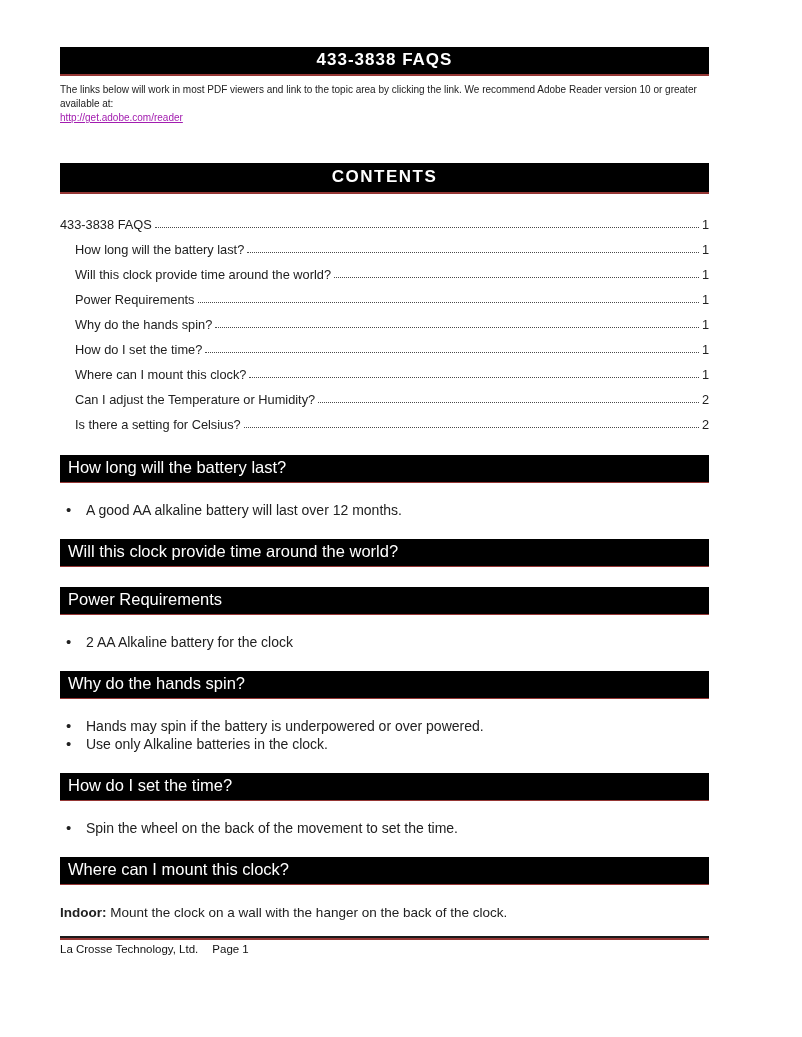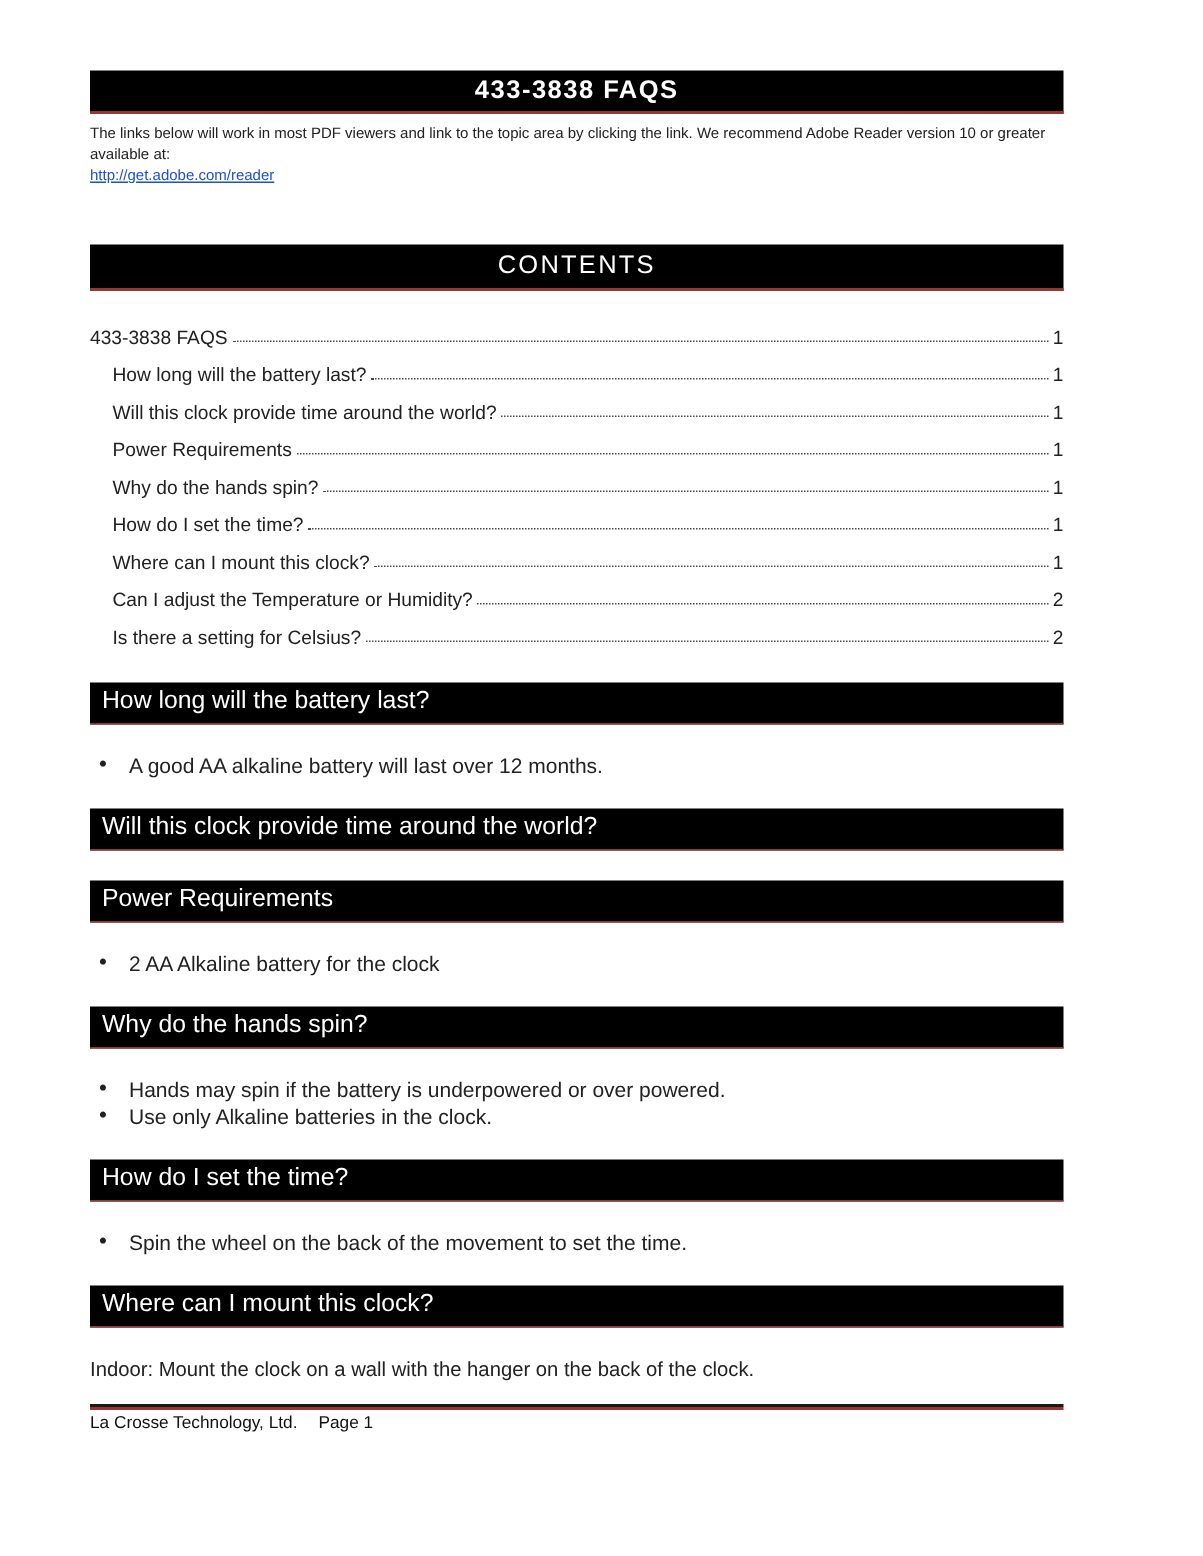--- a/index.html
+++ b/index.html
@@ -27,41 +27,41 @@
   .title-bar {
     text-align: center;
     font-size: 17px;
     font-weight: 700;
     letter-spacing: 1px;
     padding: 3px 8px 4px 8px;
   }
   .contents-bar {
     text-align: center;
     font-size: 17px;
-    font-weight: 400;
+    font-weight: 700;
     letter-spacing: 1.5px;
     padding: 4px 8px 5px 8px;
     margin-top: 38px;
   }
   .section-bar {
     text-align: left;
     font-size: 16.5px;
     font-weight: 400;
     padding: 3px 8px 5px 8px;
     border-bottom: 1px solid #953735;
   }
 
   
   .intro {
     margin-top: 7px;
     font-size: 10px;
     line-height: 1.35;
   }
   .intro a {
-    color: #1d4ed8;
+    color: #a21caf;
     display: inline-block;
     margin-top: 1px;
   }
 
   
   .toc { margin-top: 16px; }
   .toc-row {
     display: flex;
     align-items: flex-end;
     height: 25px;
@@ -98,21 +98,21 @@
     position: absolute;
     left: 6px;
     top: -1px;
     font-size: 15px;
   }
   .indoor-par {
     margin-top: 19px;
     font-size: 13.5px;
     line-height: 17px;
   }
-  .indoor-par b { font-weight: 400; }
+  .indoor-par b { font-weight: 700; }
 
   
   .footer-rule {
     margin-top: 15px;
     height: 0;
     border-top: 2px solid #1a1a1a;
     border-bottom: 2px solid #953735;
   }
   .footer {
     margin-top: 3px;

